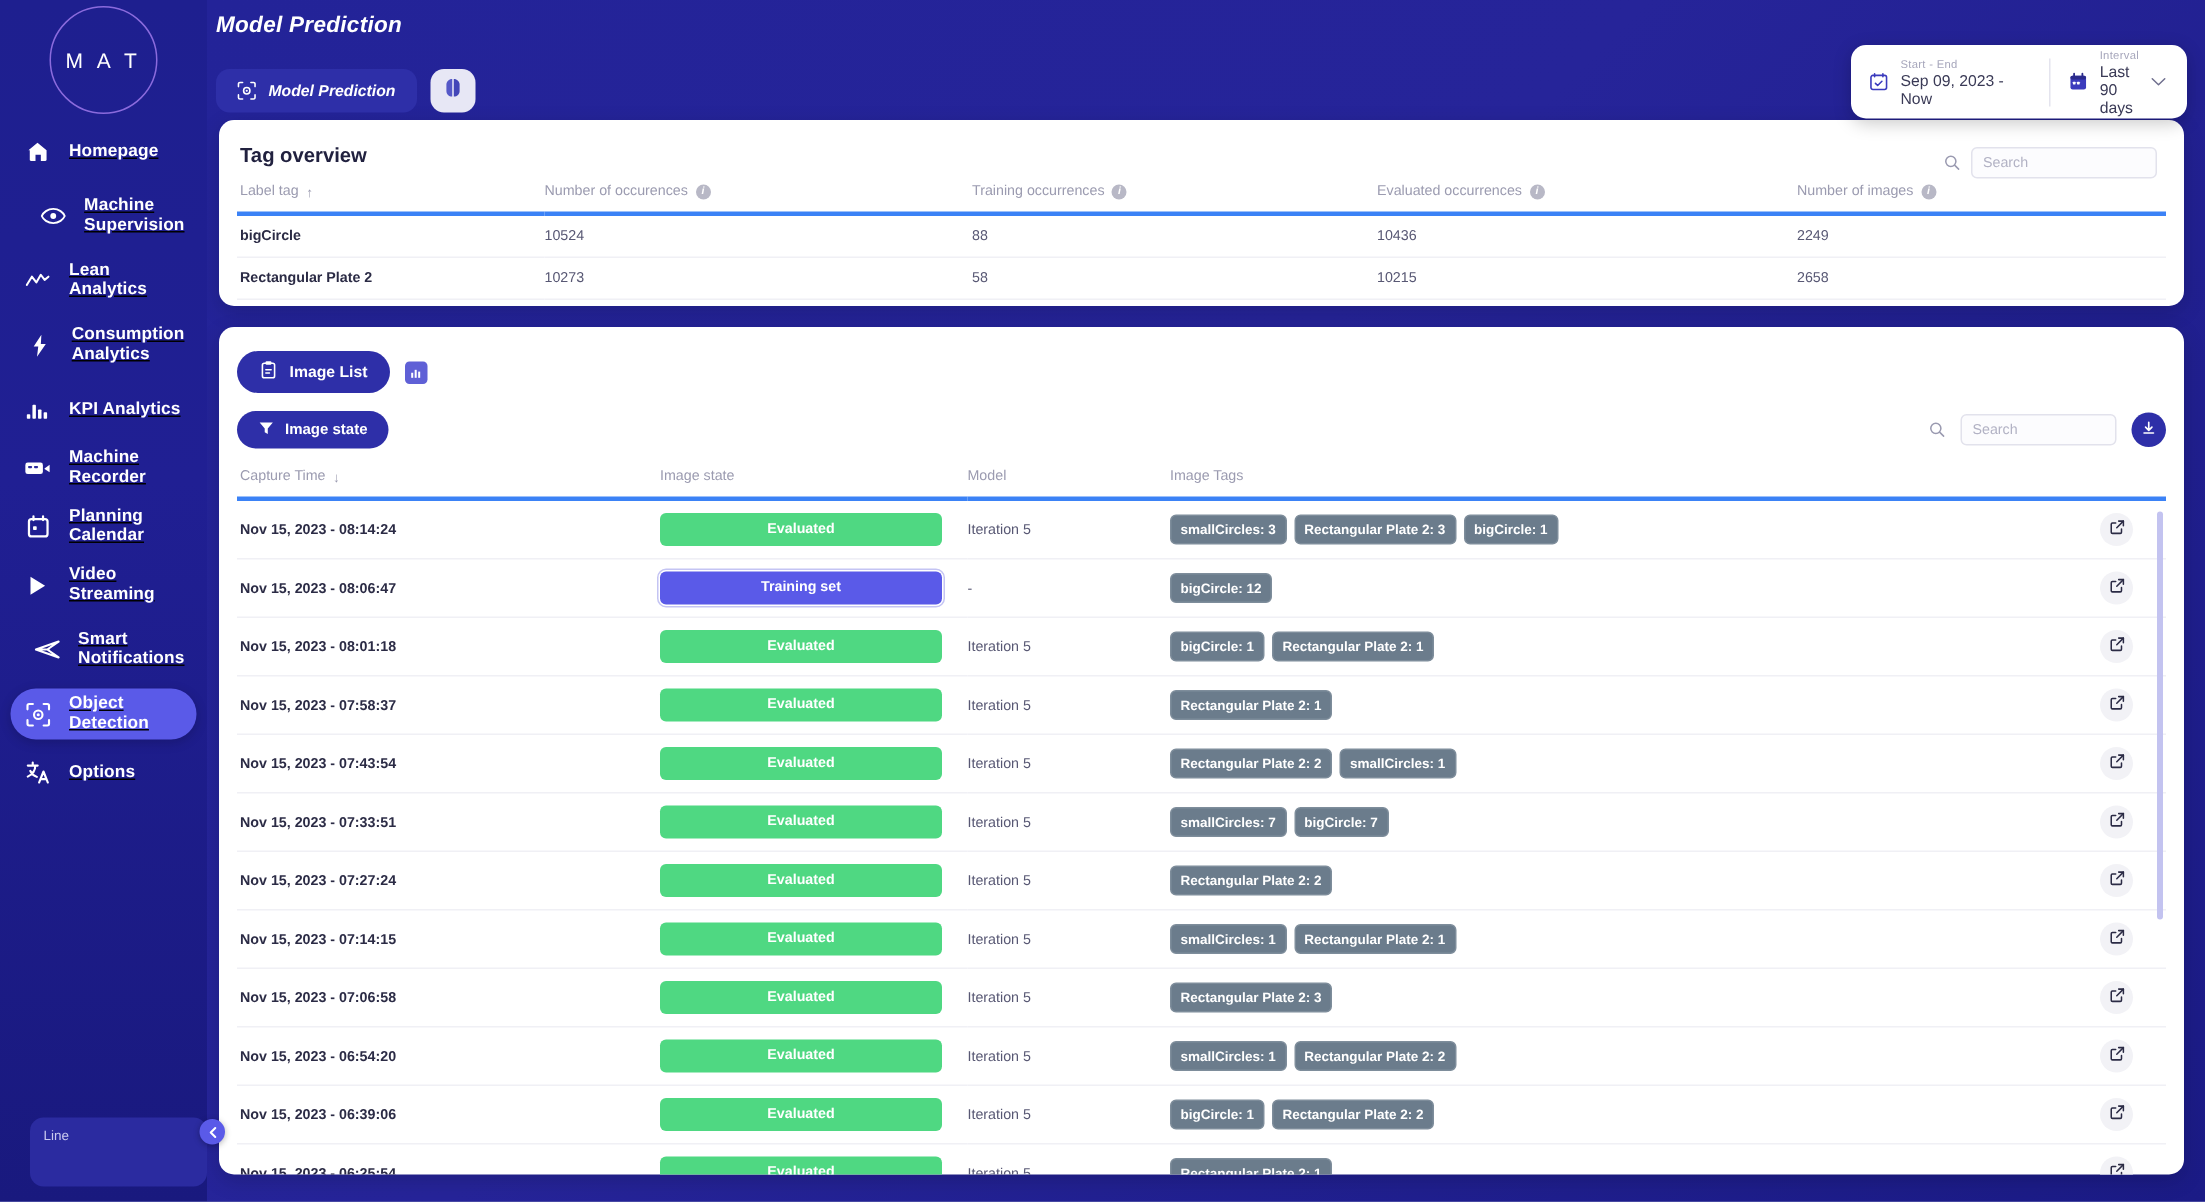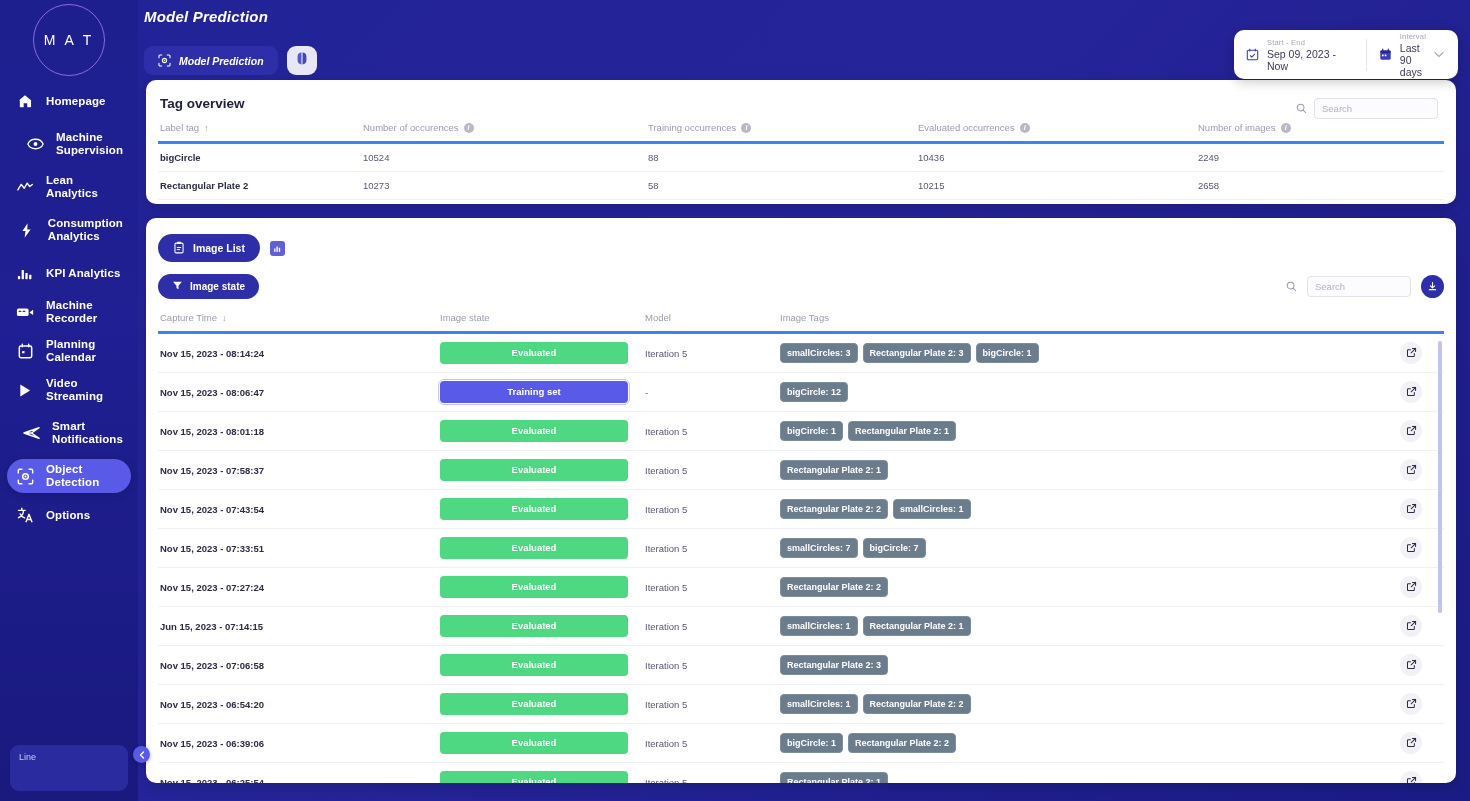--- a/index.html
+++ b/index.html
@@ -19,21 +19,21 @@
     position: relative; z-index: 5;
   }
   .logo-wrap { height: 76px; display: flex; align-items: center; justify-content: center; padding-top: 4px;}
   .logo-circle {
     width: 72px; height: 72px; border-radius: 50%;
     border: 1.5px solid #8b6bdd;
     display: flex; align-items: center; justify-content: center;
     color: #ffffff; font-size: 14px; letter-spacing: 3px; font-weight: 400;
     background: transparent;
   }
-  .nav { margin-top: 8px; }
+  .nav { margin-top: 8px; text-decoration: underline; }
   .nav-item {
     display: flex; align-items: center; gap: 11px;
     height: 34px; margin: 5px 7px; padding: 0 8px;
     border-radius: 18px; cursor: pointer;
     color: #ffffff;
   }
   .nav-item.two-line { height: 42px; justify-content: flex-end; }
   .nav-item .nav-ico {
     width: 20px; height: 20px; flex: 0 0 20px;
     display: flex; align-items: center; justify-content: center;
@@ -42,21 +42,21 @@
   .nav-item .nav-ico svg { display:block; }
   .nav-label { font-size: 11.5px; font-weight: 700; line-height: 13px; letter-spacing: .1px; }
   .nav-item.active {
     background: #5a5ae8;
     box-shadow: 0 2px 8px rgba(0,0,0,.18);
   }
   .nav-item.active .nav-ico { color: #fff; }
 
   
   .line-box {
-    position: absolute; left: 10px; bottom: 10px;
+    position: absolute; left: 20px; bottom: 10px;
     width: 118px; height: 46px;
     background: #2b2ba0; border-radius: 9px;
     padding: 7px 9px; cursor: pointer;
   }
   .line-box .lbl { color: #c9c9ee; font-size: 9px; }
   .collapse-btn {
     position: absolute; left: 133px; bottom: 38px;
     width: 17px; height: 17px; border-radius: 50%;
     background: #5a5ae8; color: #fff;
     display: flex; align-items: center; justify-content: center;
@@ -706,21 +706,21 @@
                     <div class="open-btn">
                       <span><svg width="11" height="11" viewBox="0 0 14 14" fill="none">
                           <path d="M8.2 1.8h4v4" stroke="currentColor" stroke-width="1.3" stroke-linecap="round" stroke-linejoin="round"></path>
                           <path d="M12.2 1.8L6.6 7.4" stroke="currentColor" stroke-width="1.3" stroke-linecap="round"></path>
                           <path d="M10.6 8.4v2.8c0 .6-.5 1-1 1H2.9c-.6 0-1-.4-1-1V4.4c0-.6.4-1 1-1h2.8" stroke="currentColor" stroke-width="1.3" stroke-linecap="round" stroke-linejoin="round"></path>
                         </svg></span>
                     </div>
                   </td>
                 </tr>
                 <tr>
-                  <td class="ilt-c0 bold">Jun 15, 2023 - 07:14:15</td>
+                  <td class="ilt-c0 bold">Nov 15, 2023 - 07:14:15</td>
                   <td class="ilt-c1">
                     <span class="state-badge state-evaluated">Evaluated</span>
                   </td>
                   <td class="ilt-c2">Iteration 5</td>
                   <td class="ilt-c3">
                     <div class="tag-cell">
                       <span class="tag-chip">smallCircles: 1</span>
                       <span class="tag-chip">Rectangular Plate 2: 1</span>
                     </div>
                   </td>

